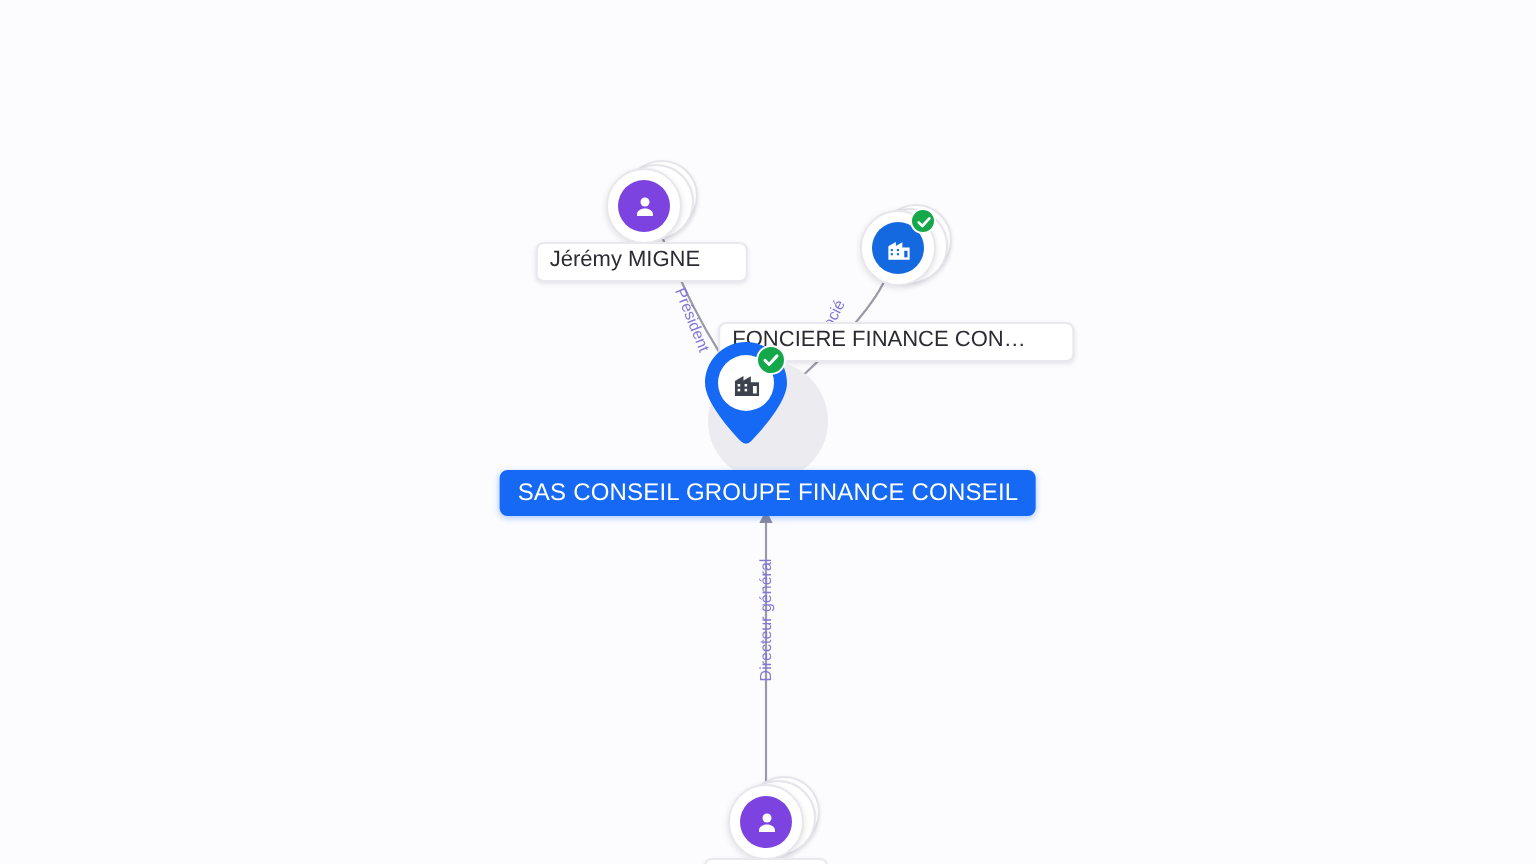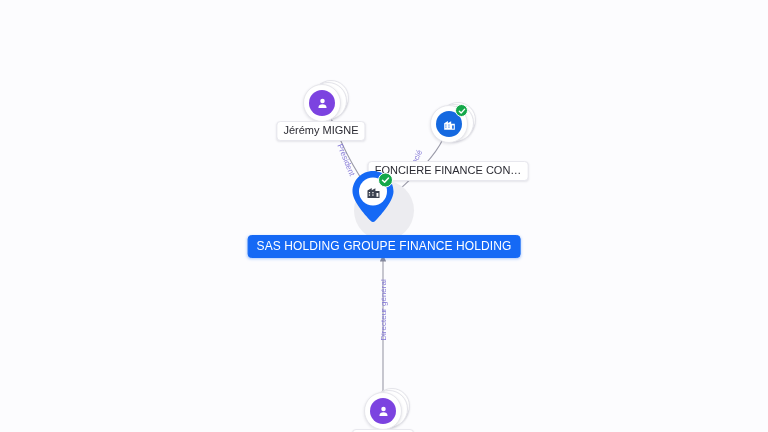--- a/index.html
+++ b/index.html
@@ -164,21 +164,21 @@
     position: absolute;
     transform: translate(-50%, 0);
     white-space: nowrap;
     box-sizing: border-box;
   }
   .label-plain {
     background: #ffffff;
     color: #2b2b33;
     border: 1px solid #e8e8ee;
     border-radius: 4px;
-    padding: 2px 6px 3px 6px;
+    padding: 2px 23px 3px 6px;
     font-size: 11px;
     line-height: 13px;
     box-shadow: 0 1px 2px rgba(30,30,60,0.10);
   }
   .label-selected {
     background: #1569f5;
     color: #ffffff;
     border: 1px solid #1569f5;
     border-radius: 4px;
     padding: 3px 8px 4px 8px;
@@ -284,21 +284,21 @@
         </svg>
       </div>
       <div class="verified" style="left:27px; top:3px; width:15px; height:15px;">
         <svg width="9" height="9" viewBox="0 0 24 24" fill="none" stroke="#ffffff" stroke-width="4" stroke-linecap="round" stroke-linejoin="round">
           <path d="M4 12.5 L9.5 18 L20 6.5"></path>
         </svg>
       </div>
     </div>
   </div>
 
-  <div class="label label-selected" style="left:384px; top:235px;">SAS HOLDING GROUPE FINANCE HOLDING</div>
+  <div class="label label-selected" style="left:384px; top:235px;">SAS CONSEIL GROUPE FINANCE CONSEIL</div>
 
   <div class="node" style="left:383px; top:411px;">
     <div class="avatar-wrap">
       <div class="stack" style="left:10px; top:-4px; width:34px; height:34px;"></div>
       <div class="stack" style="left:6px; top:-2px; width:36px; height:36px;"></div>
       <div class="avatar-outer"></div>
       <div class="avatar-inner">
         <svg width="15" height="15" viewBox="0 0 24 24" fill="#ffffff">
           <circle cx="12" cy="8" r="3.6"></circle>
           <path d="M12 13.2c-3.6 0-6.4 2.1-6.4 4.6v1.4h12.8v-1.4c0-2.5-2.8-4.6-6.4-4.6z"></path>

